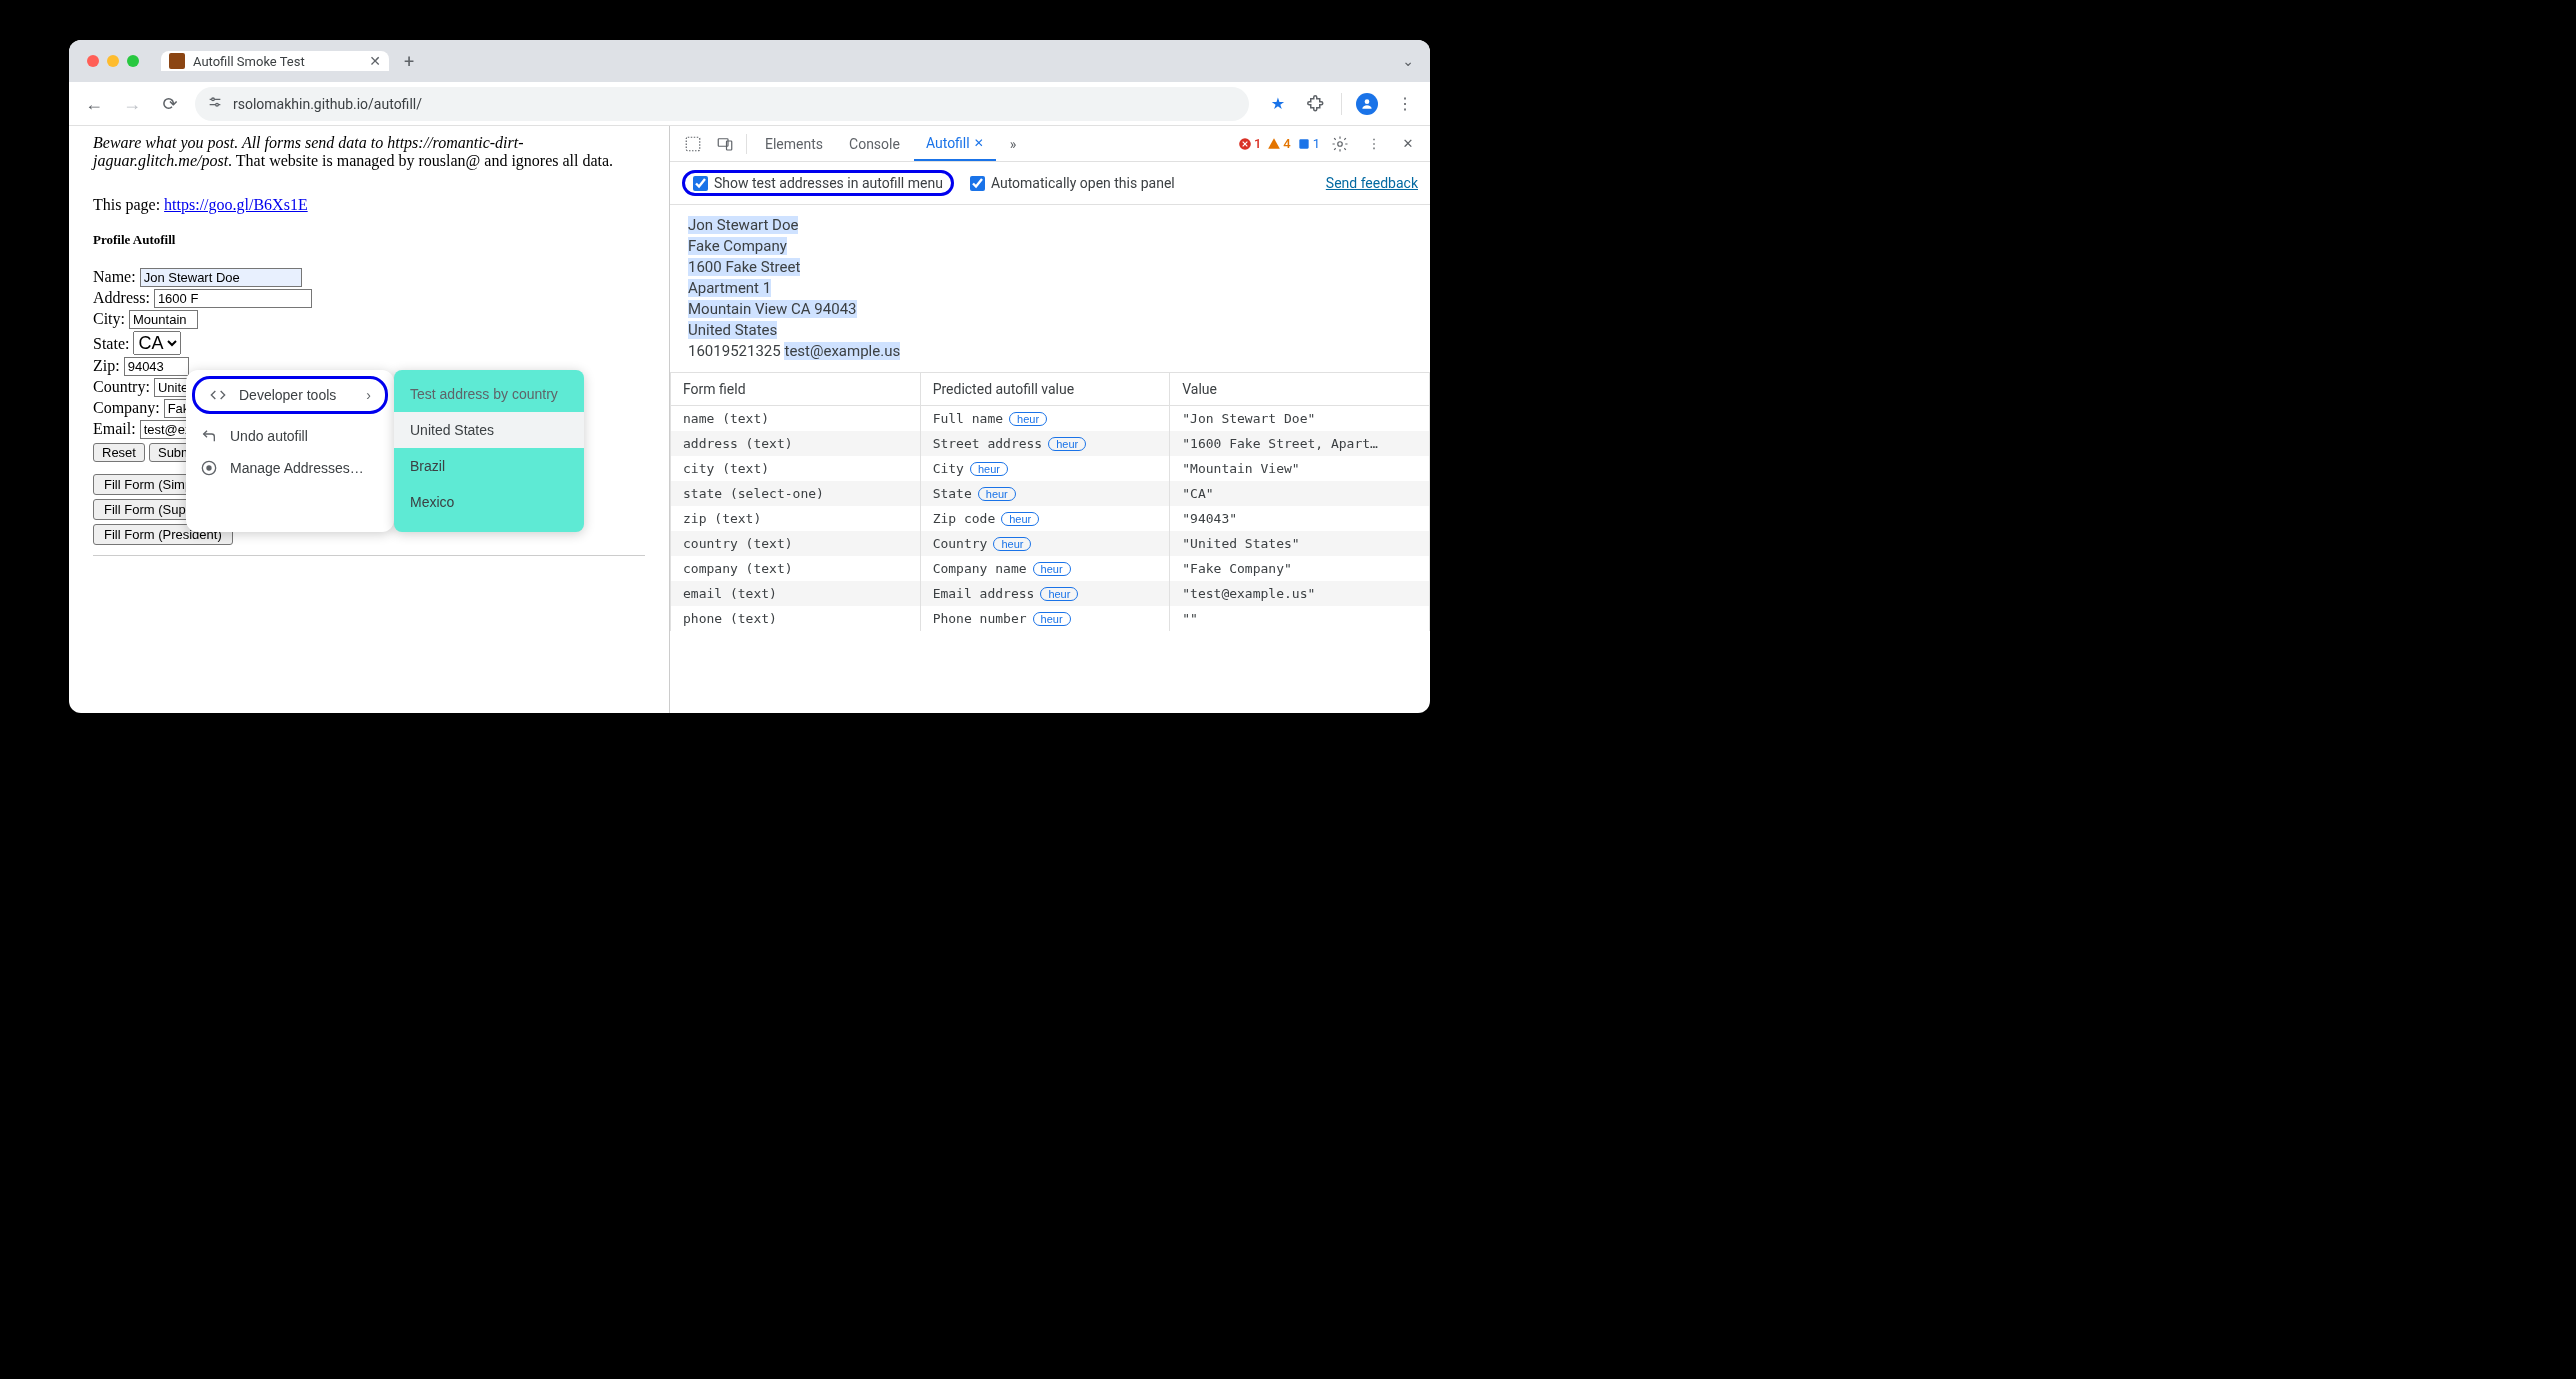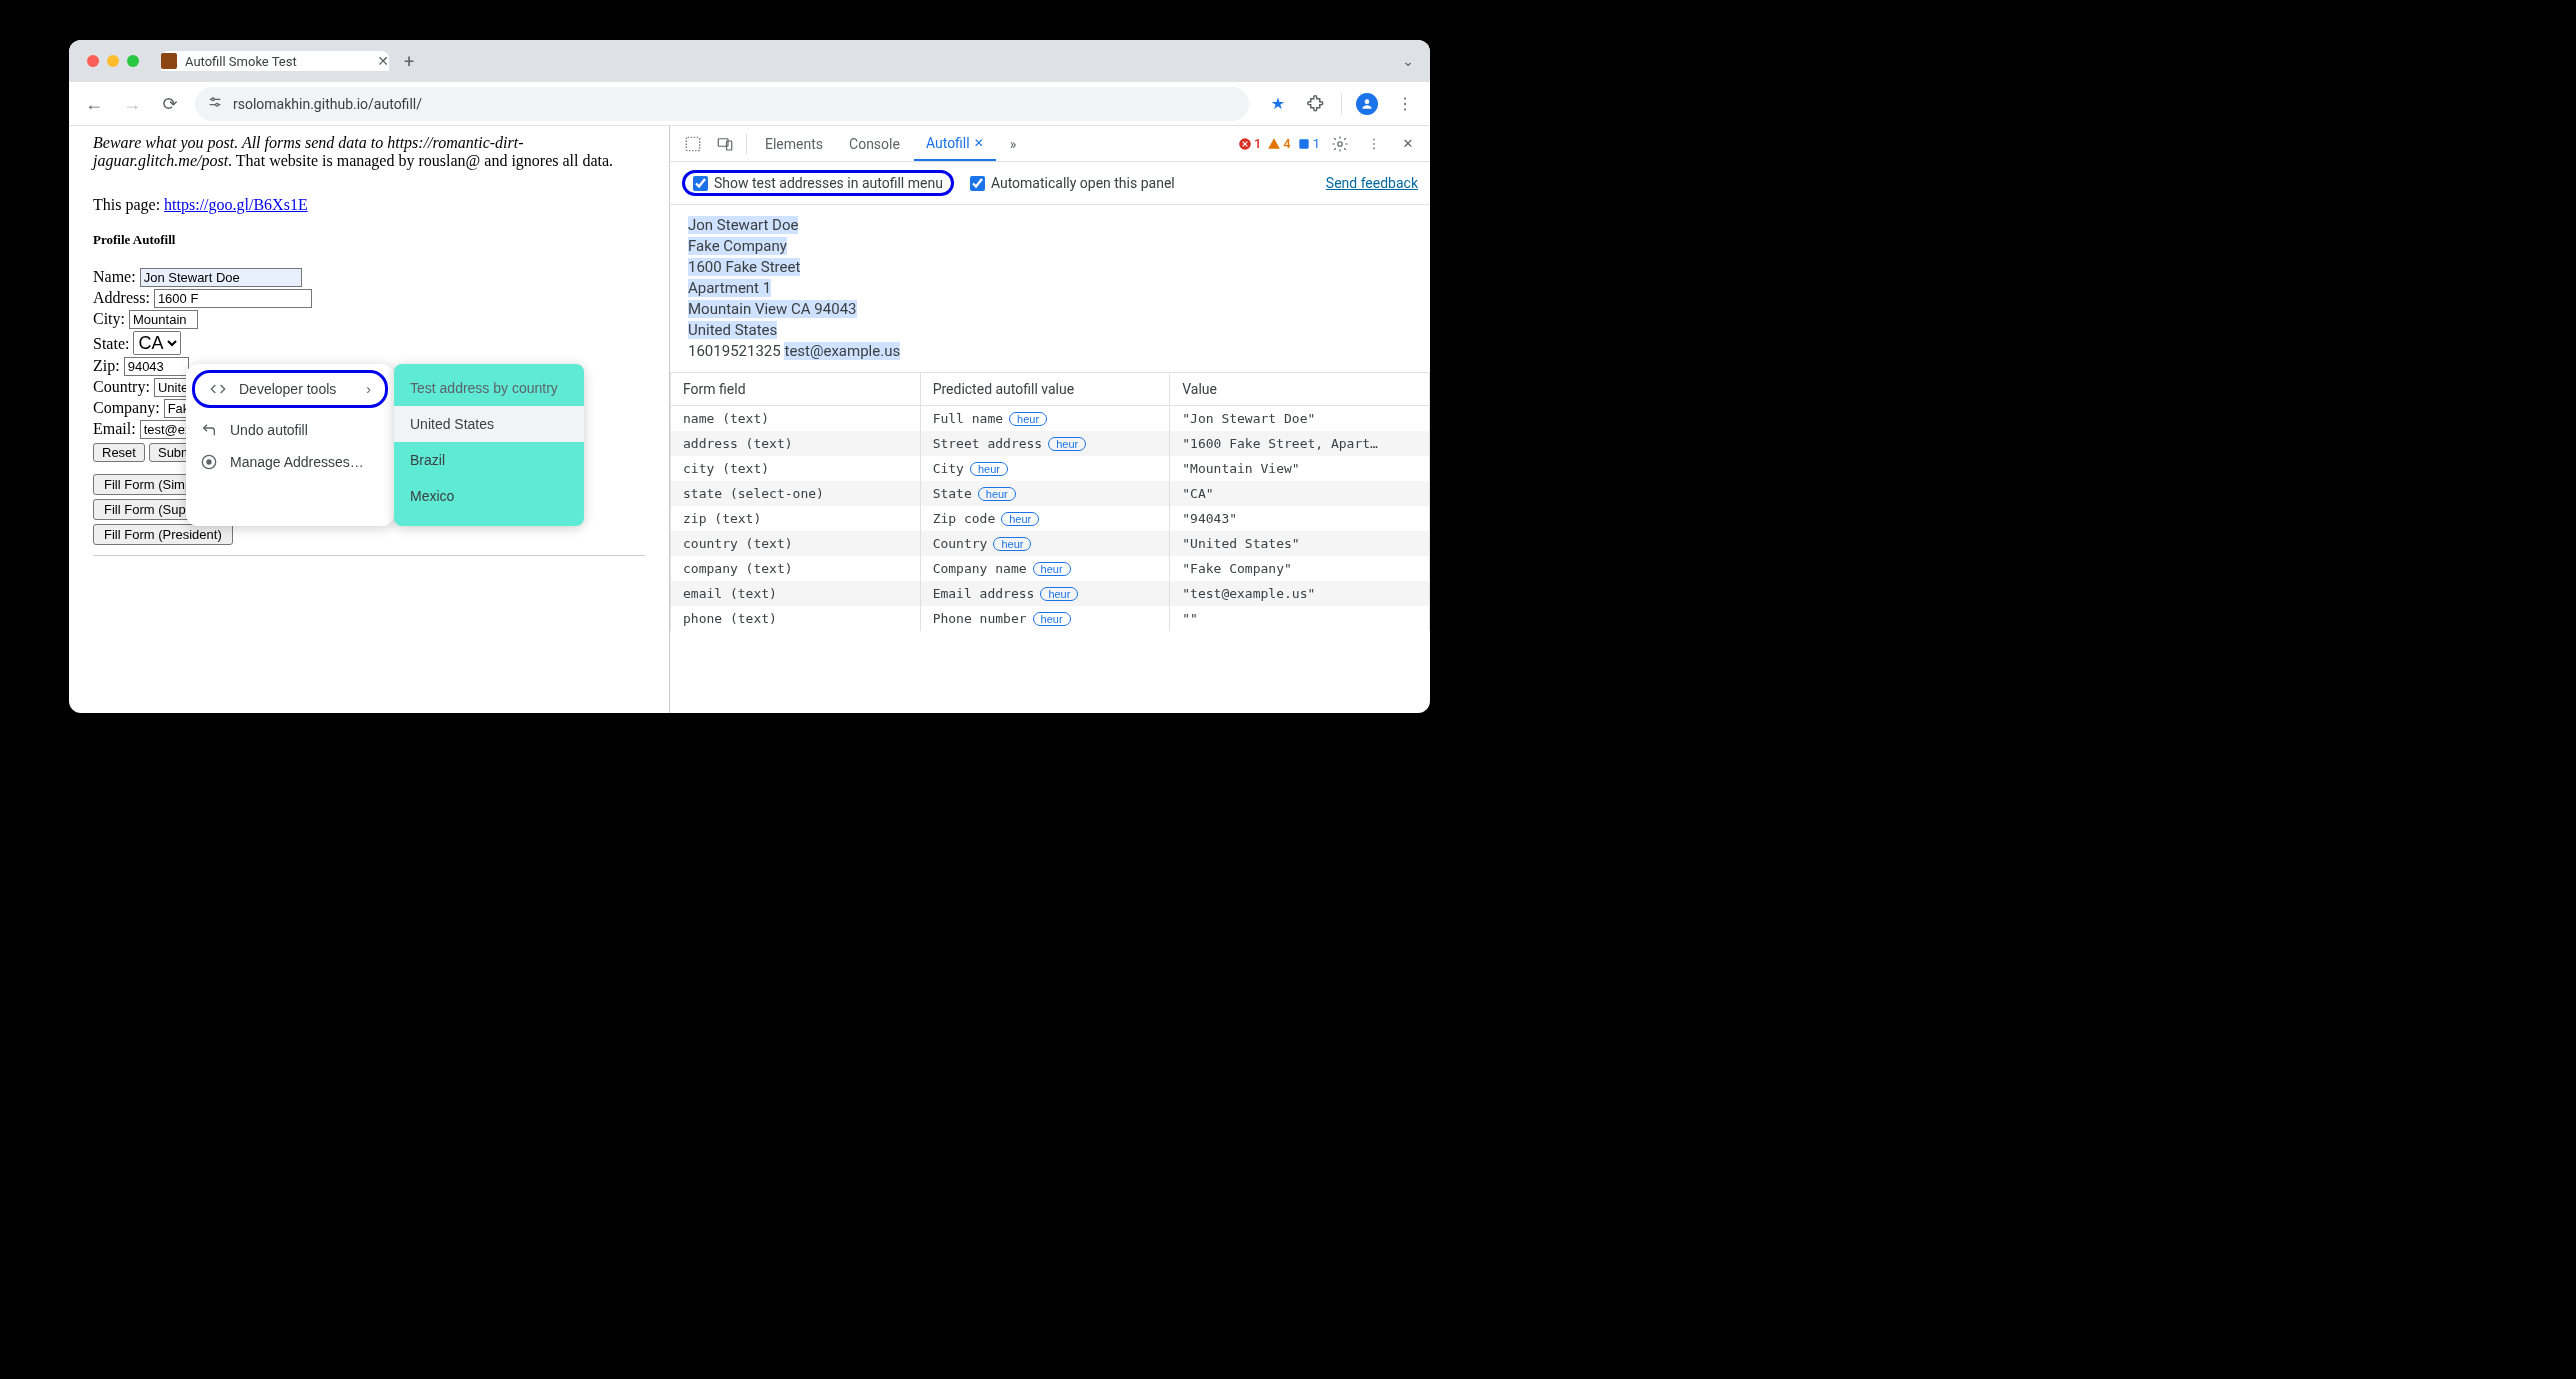--- a/index.html
+++ b/index.html
@@ -6,21 +6,21 @@
   body { background: #000; font-family: -apple-system, BlinkMacSystemFont, "Segoe UI", Roboto, sans-serif; width: 1484px; height: 797px; overflow: hidden; }
   .browser-window { position: absolute; left: 69px; top: 40px; width: 1361px; height: 673px; background: #fff; border-radius: 12px; box-shadow: 0 8px 40px rgba(0,0,0,0.35); overflow: hidden; display: flex; flex-direction: column; }
   
   
   .tab-strip { background: #dee1e6; height: 42px; display: flex; align-items: center; padding: 0 8px; position: relative; }
   .traffic-lights { display: flex; gap: 8px; padding: 0 10px; }
   .tl { width: 12px; height: 12px; border-radius: 50%; }
   .tl-red { background: #ff5f57; }
   .tl-yellow { background: #febc2e; }
   .tl-green { background: #28c840; }
-  .tab { background: #fff; border-radius: 8px 8px 0 0; height: 20px; padding: 0 0; margin-left: 12px; display: flex; align-items: center; gap: 8px; font-size: 13px; color: #3c4043; min-width: 228px; }
+  .tab { background: #fff; border-radius: 8px 8px 0 0; height: 20px; padding: 0 8px; margin-left: 12px; display: flex; align-items: center; gap: 8px; font-size: 13px; color: #3c4043; min-width: 228px; }
   .tab .favicon { width: 16px; height: 16px; background: #8B4513; border-radius: 2px; display:inline-block;}
   .tab-close { font-size: 14px; color: #5f6368; margin-left: auto; cursor:pointer;}
   .new-tab { width: 28px; height: 28px; border-radius: 50%; display:flex; align-items:center; justify-content:center; font-size:18px; color:#5f6368; margin-left: 6px; cursor:pointer;}
   .chevron-down { margin-left:auto; margin-right:8px; color:#5f6368; font-size:14px; cursor:pointer;}
   
   
   .toolbar { background: #fff; height: 44px; display: flex; align-items: center; padding: 0 8px; gap: 4px; border-bottom: 1px solid #e0e0e0; }
   .nav-btn { width: 34px; height: 34px; display:flex; align-items:center; justify-content:center; color:#5f6368; font-size:18px; border-radius:50%; cursor:pointer;}
   .nav-btn.disabled { color: #bdc1c6; }
   .url-bar { flex:1; background:#f1f3f4; border-radius:20px; height:34px; display:flex; align-items:center; padding:0 12px; gap:10px; font-size:14px; color:#3c4043; margin: 0 4px;}
@@ -44,21 +44,21 @@
   .form-row label { font-size:16px; }
   .form-row input[type=text] { border:1px solid #767676; padding:1px 3px; font-size:13px; font-family: Arial, sans-serif;}
   .form-row select { font-size:18px; }
   .hl-blue { border: 2px solid #0000EE; background:#e8f0fe; }
   .btn-row { margin: 4px 0; }
   .btn-row button { font-size: 13px; padding: 1px 8px; font-family: Arial, sans-serif; background:#efefef; border:1px solid #767676; border-radius:3px;}
   .fill-btn { font-size:13px; padding:2px 10px; font-family: Arial, sans-serif; background:#efefef; border:1px solid #767676; border-radius:3px; margin: 2px 0; display:inline-block;}
   .hr { border-top: 1px solid #ccc; margin-top: 8px; }
   
   
-  .autofill-popups { position:absolute; top:238px; left:117px; display:flex; z-index:20; font-family:-apple-system, sans-serif;}
+  .autofill-popups { position:absolute; top:244px; left:117px; display:flex; z-index:20; font-family:-apple-system, sans-serif;}
   .popup1 { background:#fff; width:208px; border-radius:12px; box-shadow: 0 2px 12px rgba(0,0,0,0.2); padding: 8px 0; }
   .popup1-row { display:flex; align-items:center; padding:8px 14px; gap:12px; font-size:14px; color:#3c4043; cursor:pointer;}
   .popup1-row .icon-slot { width:18px; display:flex; align-items:center; justify-content:center; color:#5f6368;}
   .popup1-row .chevron-r { margin-left:auto; color:#5f6368;}
   .popup1-dev { border: 3px solid #0000EE; border-radius:18px; margin: -2px 6px 6px;}
   .popup2 { background:#5eead4; width:190px; border-radius:8px; box-shadow: 0 2px 12px rgba(0,0,0,0.2); padding: 12px 0;}
   .popup2-heading { font-size:14px; color:#5f6368; padding: 4px 16px 10px; }
   .popup2-item { font-size:14px; color:#3c4043; padding: 10px 16px; cursor:pointer;}
   .popup2-item.selected { background:#f1f3f4; }
   

